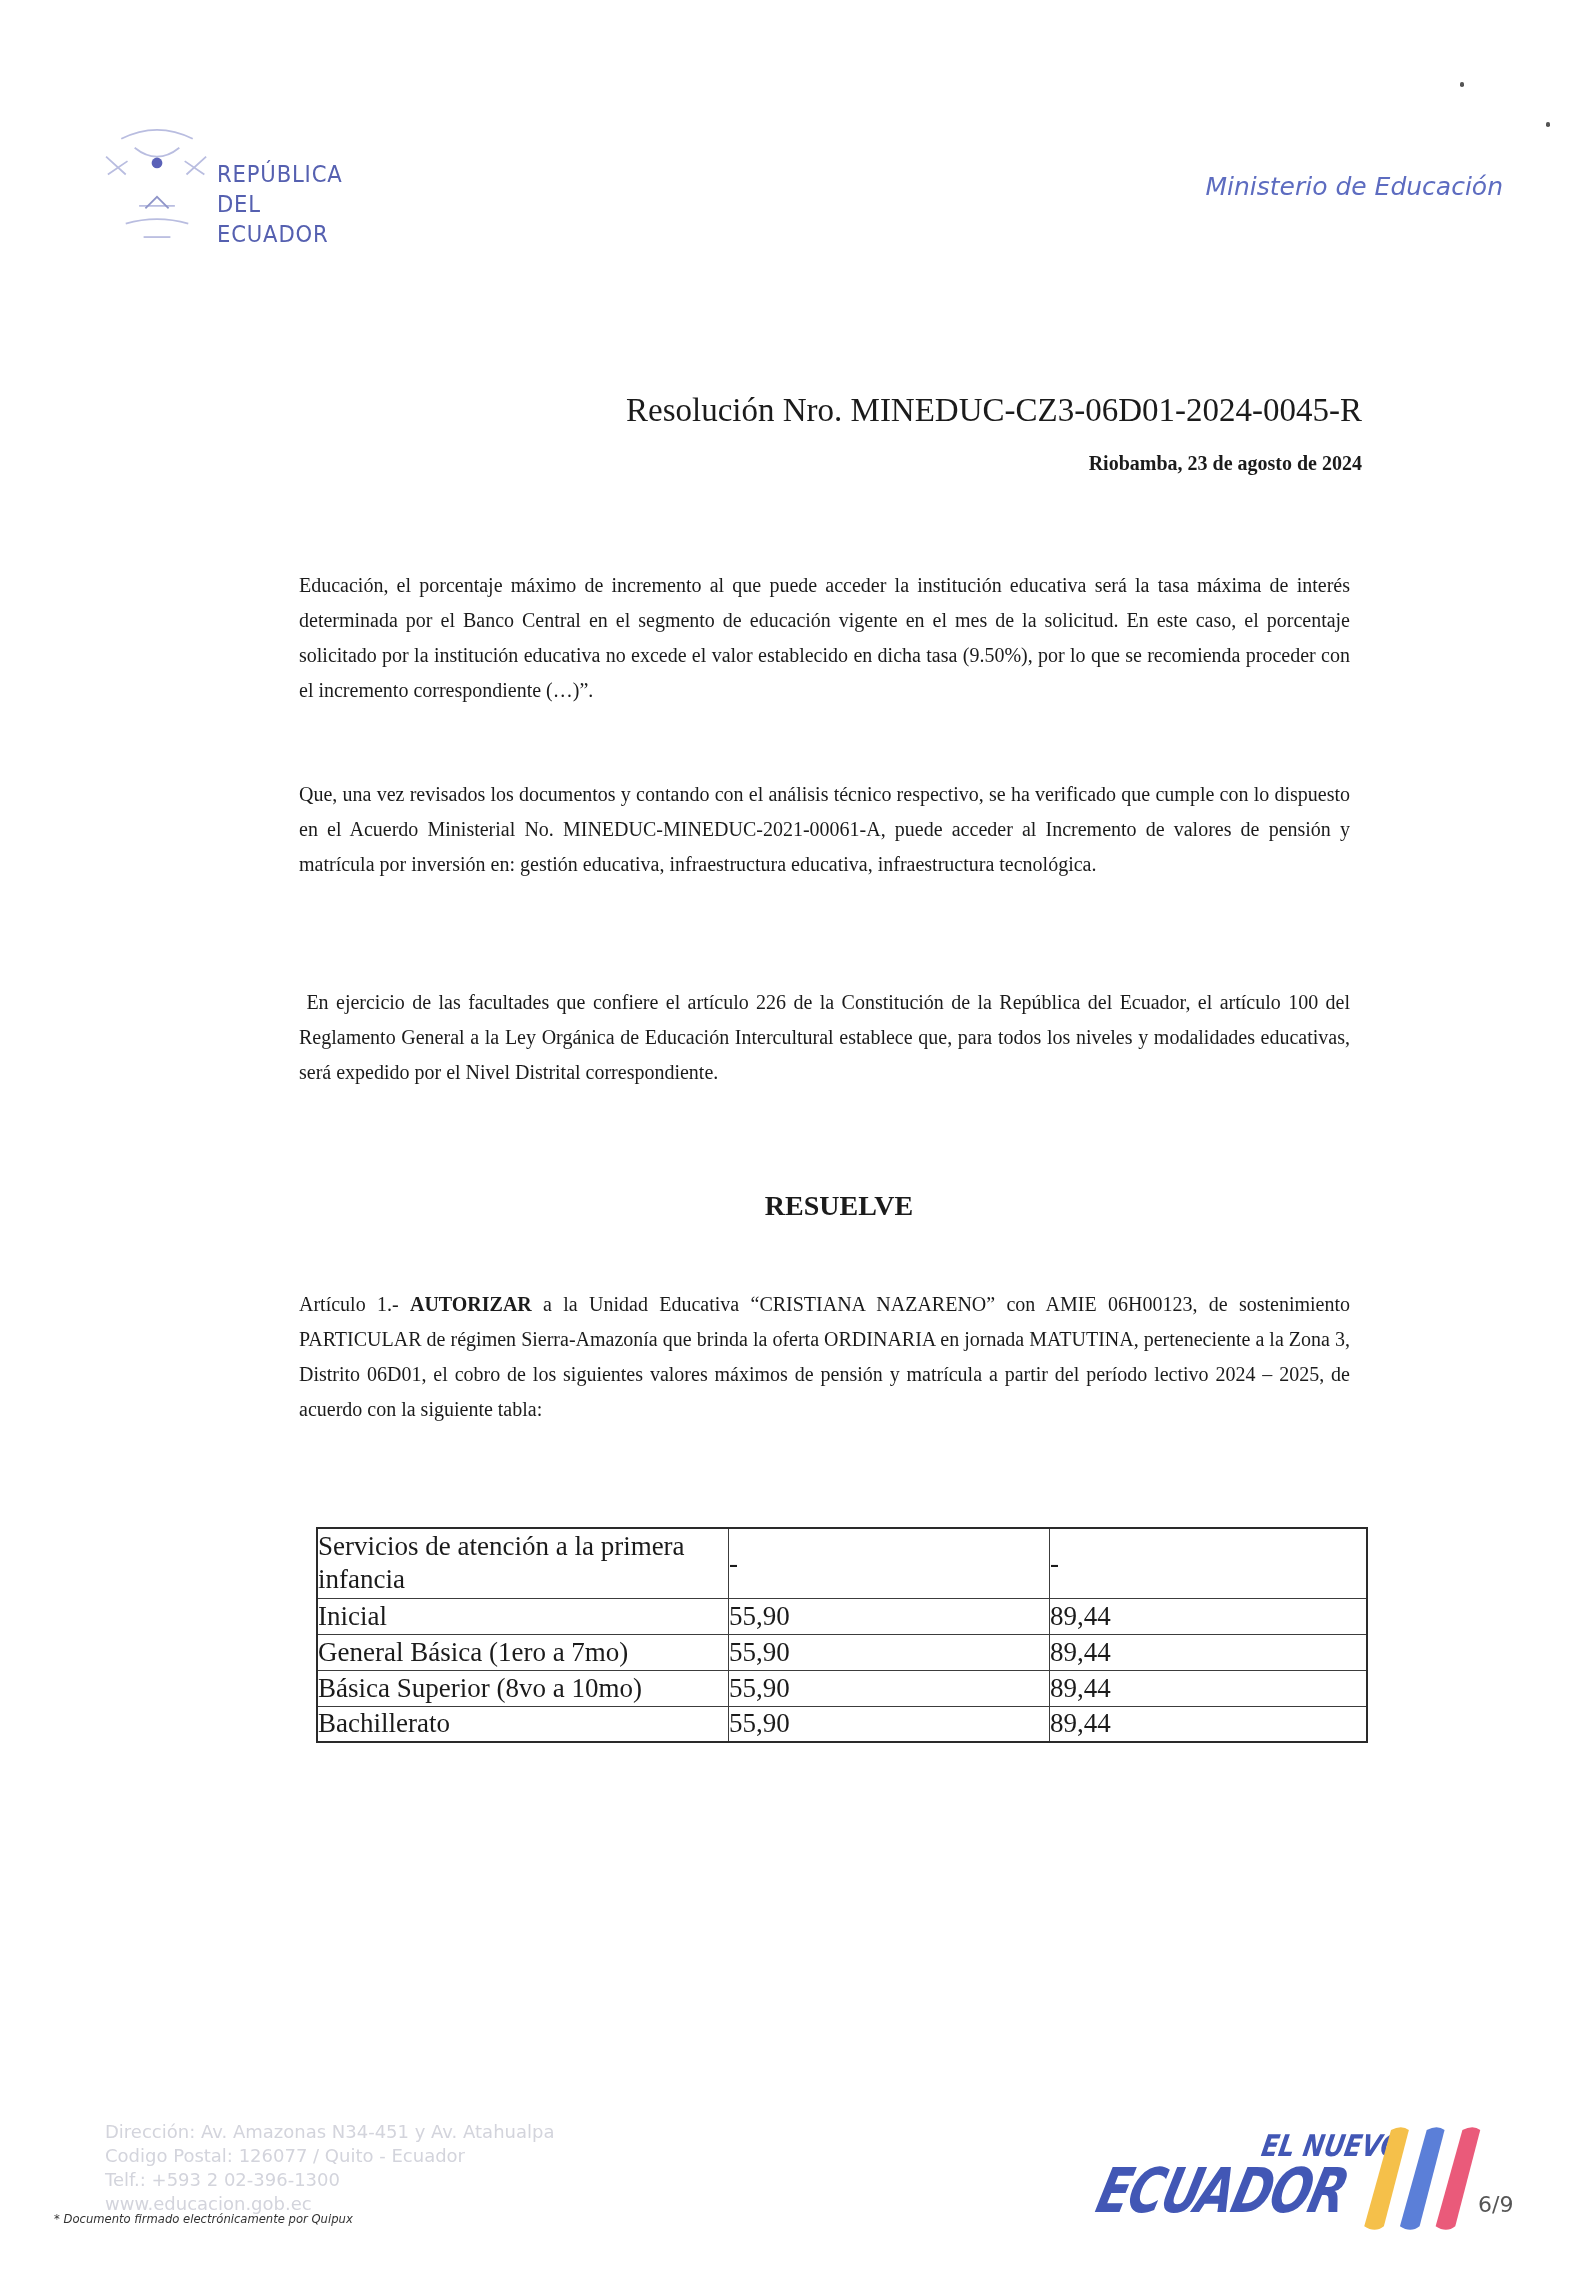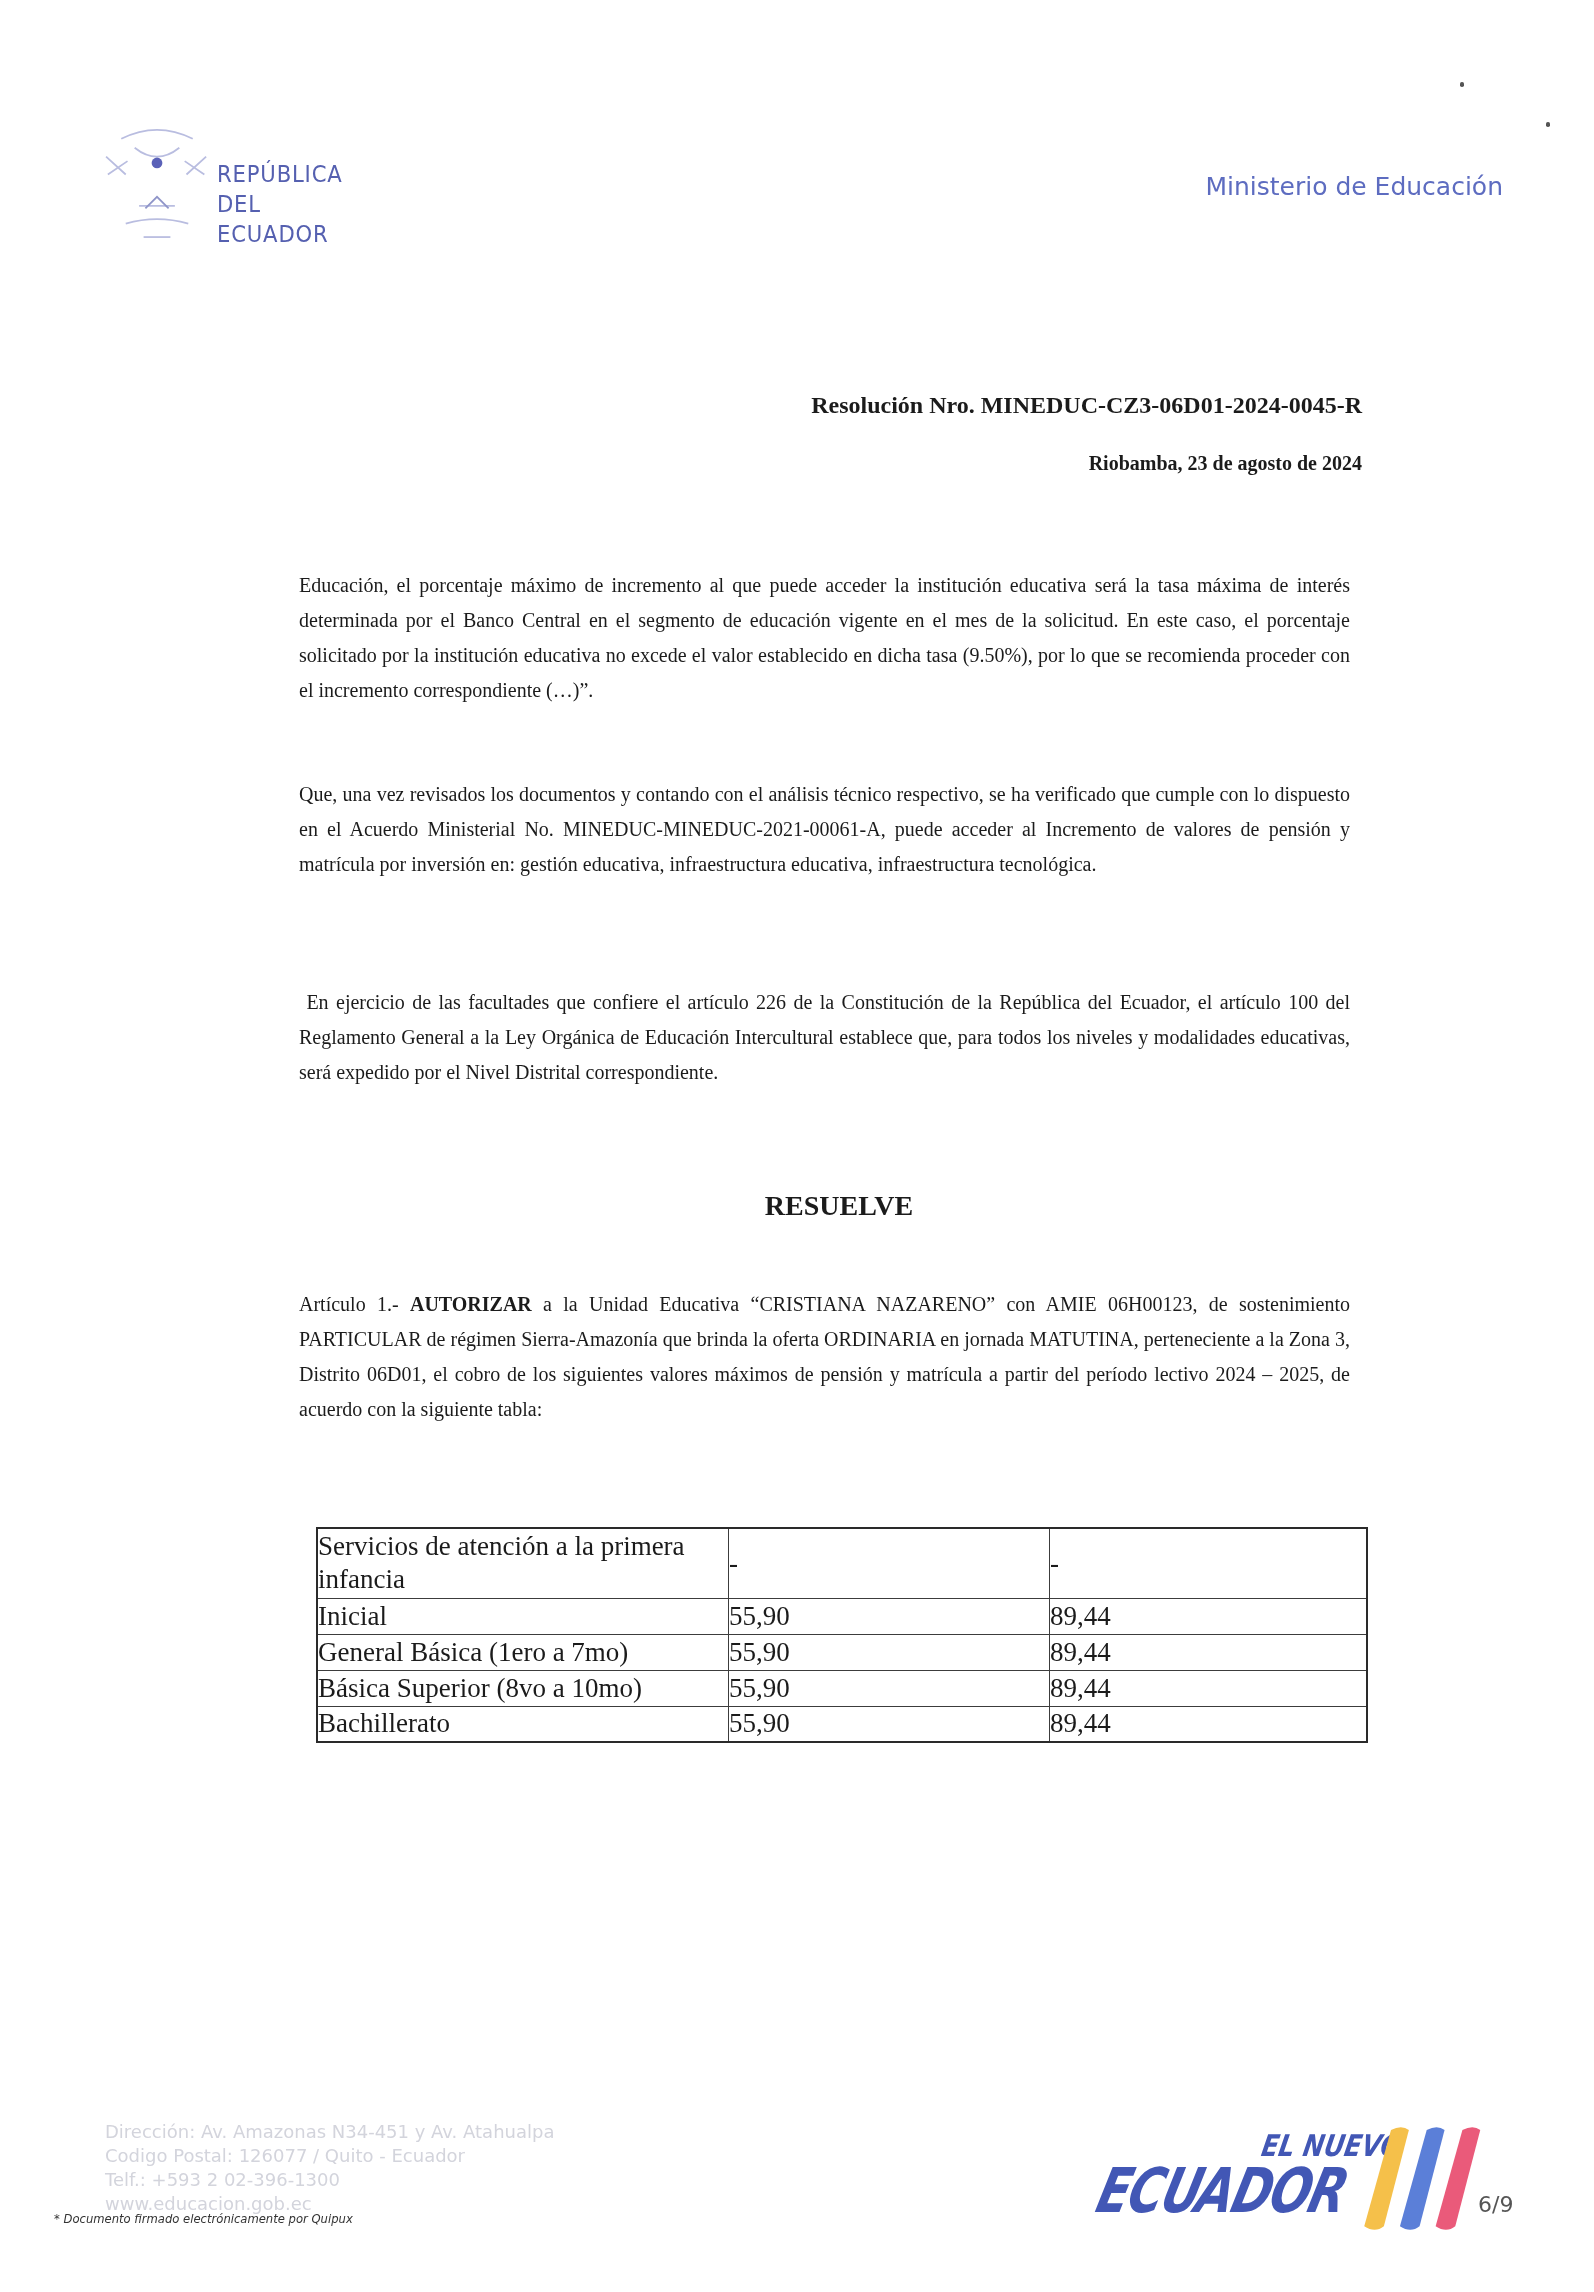--- a/index.html
+++ b/index.html
@@ -1,23 +1,23 @@
 <!DOCTYPE html>
 <html style="font-size:14.3px"><head>
 <meta charset="utf-8">
 <style>
   html, body { margin: 0; padding: 0; background: #ffffff; }
   body { width: 1594px; height: 2293px; position: relative; overflow: hidden; font-family: "Liberation Serif", serif; color: #1b1b1b; }
 
   .header-logo { position: absolute; left: 90px; top: 112px; width: 296px; height: 134px; }
   .coat { position: absolute; left: 0; top: 0; width: 134px; height: 134px; }
   .rep-text { position: absolute; left: 127px; top: 47px; font-family: "DejaVu Sans", sans-serif; font-size: 23px; line-height: 30px; color: #5560b0; letter-spacing: 0.9px; transform: scaleX(0.92); transform-origin: left top; font-weight: normal; }
-  .ministry { position: absolute; right: 91px; top: 172px; font-family: "DejaVu Sans", sans-serif; font-size: 25px; color: #5d6cc0; }
+  .ministry { position: absolute; right: 91px; top: 172px; font-family: "DejaVu Sans", sans-serif; font-size: 25px; color: #5d6cc0; font-style: italic; }
 
-  .res-number { position: absolute; right: 232px; top: 392px; font-size: 24px; font-weight: bold; }
+  .res-number { position: absolute; right: 232px; top: 392px; font-size: 33px; font-weight: normal; }
   .res-date { position: absolute; right: 232px; top: 452px; font-size: 20px; font-weight: bold; }
 
   .body { position: absolute; left: 299px; width: 1051px; font-size: 20px; line-height: 35px; text-align: justify; }
   .p1 { top: 568px; }
   .p2 { top: 777px; }
   .p3 { top: 985px; }
   .resuelve { position: absolute; left: 0; width: 1678px; text-align: center; top: 1190px; font-size: 28px; font-weight: bold; }
   .resuelve span { display: inline-block; }
   .p4 { top: 1287px; }
 

